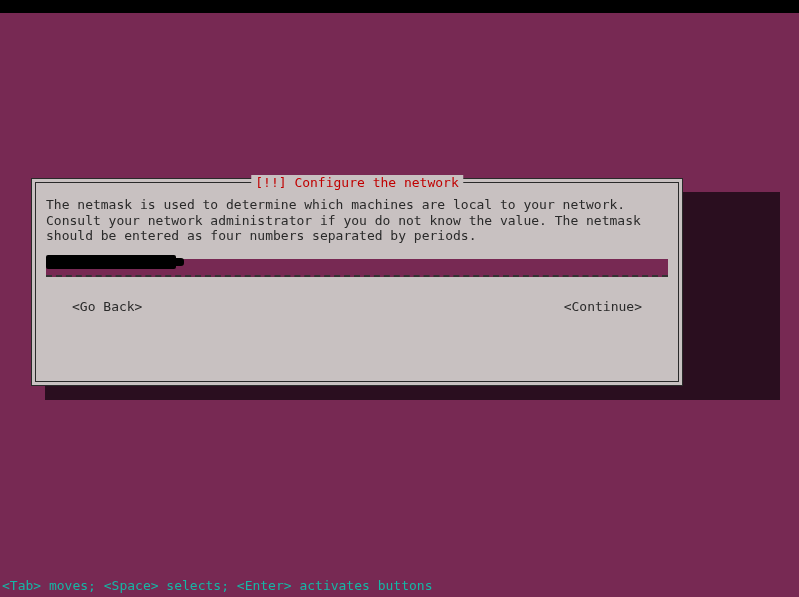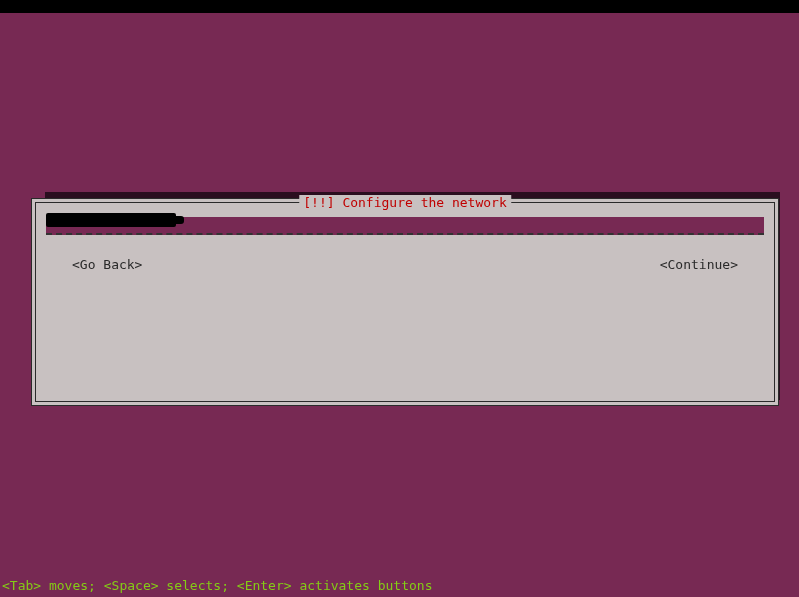--- a/index.html
+++ b/index.html
@@ -26,25 +26,24 @@
       left: 45px;
       top: 192px;
       width: 735px;
       height: 208px;
       background: #2a0e1f;
     }
     .dialog {
       position: absolute;
       left: 31px;
       top: 178px;
-      width: 748px;
+      width: 652px;
       height: 208px;
       background: #c8c1c1;
       border: 1px solid #2a2a2a;
-      margin-top: 20px;
     }
     .dialog-inner {
       position: absolute;
       left: 3px;
       top: 3px;
       right: 3px;
       bottom: 3px;
       border: 1px solid #2a2a2a;
     }
     .dialog-title {
@@ -101,34 +100,35 @@
       padding: 0 26px;
     }
     .button {
       color: #2a2a2a;
       cursor: pointer;
     }
     .help-bar {
       position: absolute;
       bottom: 4px;
       left: 2px;
-      color: #84cc16;
+      color: #14b8a6;
     }
   </style>
 </head>
 <body>
 
 <div class="top-border"></div>
 
 <div class="dialog-shadow"></div>
 
 <div class="dialog">
   <div class="dialog-inner">
     <div class="dialog-title">[!!] Configure the network</div>
     <div class="dialog-content">
+      <div class="description">The netmask is used to determine which machines are local to your network.  Consult your network administrator if you do not know the value.  The netmask should be entered as four numbers separated by periods.</div>
       <div class="input-field">
         <div class="input-smudge"></div>
       </div>
       <div class="button-row">
         <span class="button">&lt;Go Back&gt;</span>
         <span class="button">&lt;Continue&gt;</span>
       </div>
     </div>
   </div>
 </div>

